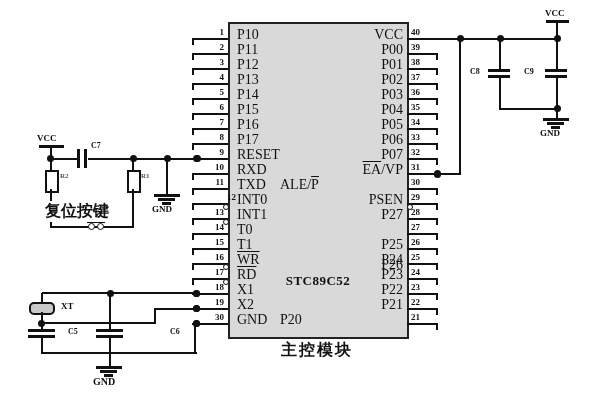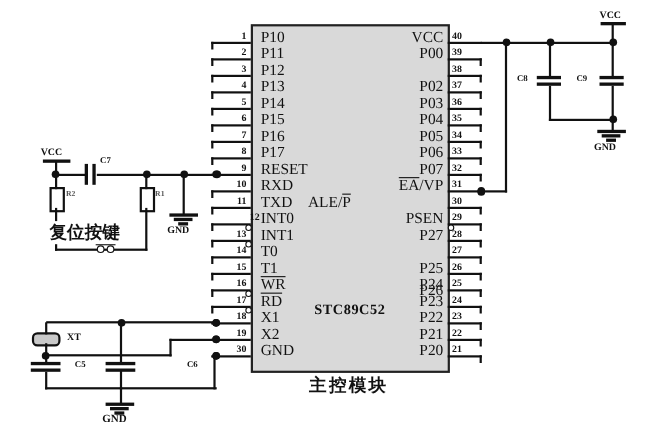--- a/index.html
+++ b/index.html
@@ -207,20 +207,21 @@
     <div class="dot" style="left: 193px; top: 320px;"></div>
     <div class="wh" style="left: 407px; top: 38px; width: 31px;"></div>
     <div class="pinnum" style="left: 411px; top: 27px; width: 32px;">40</div>
     <div class="pinlab" style="left: 280px; top: 29px; width: 123px; text-align: right;"><span>VCC</span></div>
     <div class="wh" style="left: 407px; top: 53px; width: 31px;"></div>
     <div class="pinnum" style="left: 411px; top: 42px; width: 32px;">39</div>
     <div class="pinlab" style="left: 280px; top: 44px; width: 123px; text-align: right;"><span>P00</span></div>
     <div class="tick" style="left: 436px; top: 53px;"></div>
     <div class="wh" style="left: 407px; top: 68px; width: 31px;"></div>
     <div class="pinnum" style="left: 411px; top: 57px; width: 32px;">38</div>
+    <div class="pinlab" style="left: 280px; top: 59px; width: 123px; text-align: right;"><span>P01</span></div>
     <div class="tick" style="left: 436px; top: 68px;"></div>
     <div class="wh" style="left: 407px; top: 83px; width: 31px;"></div>
     <div class="pinnum" style="left: 411px; top: 72px; width: 32px;">37</div>
     <div class="pinlab" style="left: 280px; top: 74px; width: 123px; text-align: right;"><span>P02</span></div>
     <div class="tick" style="left: 436px; top: 83px;"></div>
     <div class="wh" style="left: 407px; top: 98px; width: 31px;"></div>
     <div class="pinnum" style="left: 411px; top: 87px; width: 32px;">36</div>
     <div class="pinlab" style="left: 280px; top: 89px; width: 123px; text-align: right;"><span>P03</span></div>
     <div class="tick" style="left: 436px; top: 98px;"></div>
     <div class="wh" style="left: 407px; top: 113px; width: 31px;"></div>
@@ -275,15 +276,15 @@
     <div class="wh" style="left: 407px; top: 293px; width: 31px;"></div>
     <div class="pinnum" style="left: 411px; top: 282px; width: 32px;">23</div>
     <div class="pinlab" style="left: 280px; top: 284px; width: 123px; text-align: right;"><span>P22</span></div>
     <div class="tick" style="left: 436px; top: 293px;"></div>
     <div class="wh" style="left: 407px; top: 308px; width: 31px;"></div>
     <div class="pinnum" style="left: 411px; top: 297px; width: 32px;">22</div>
     <div class="pinlab" style="left: 280px; top: 299px; width: 123px; text-align: right;"><span>P21</span></div>
     <div class="tick" style="left: 436px; top: 308px;"></div>
     <div class="wh" style="left: 407px; top: 323px; width: 31px;"></div>
     <div class="pinnum" style="left: 411px; top: 312px; width: 32px;">21</div>
-    <div class="pinlab" style="left: 280px; top: 314px; width: 123px; text-align: right;"><span>P20</span></div>
+    <div class="pinlab" style="left: 280px; top: 314px; width: 123px; text-align: left;"><span>P20</span></div>
     <div class="tick" style="left: 436px; top: 323px;"></div>
   </div>
 
 </body></html>

